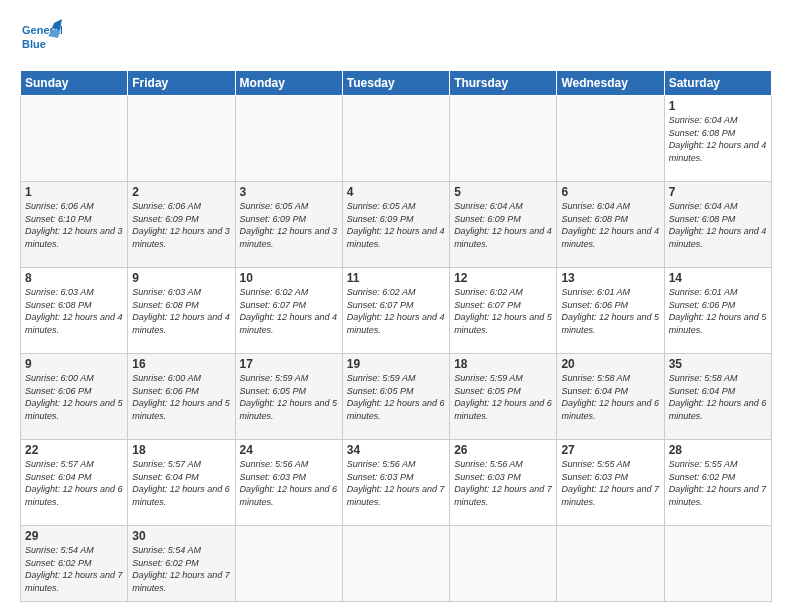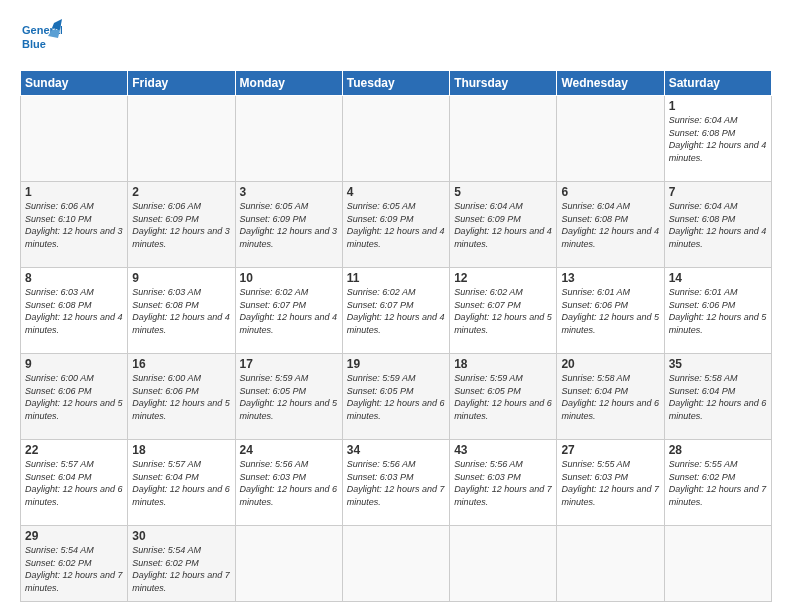--- a/index.html
+++ b/index.html
@@ -334,21 +334,21 @@
       </td>
           <td>
         <span class="day-number">34</span>
         <div class="day-info">
           <span>Sunrise: 5:56 AM</span><br>
           <span>Sunset: 6:03 PM</span><br>
           <span>Daylight: 12 hours and 7 minutes.</span>
         </div>
       </td>
           <td>
-        <span class="day-number">43</span>
+        <span class="day-number">26</span>
         <div class="day-info">
           <span>Sunrise: 5:56 AM</span><br>
           <span>Sunset: 6:03 PM</span><br>
           <span>Daylight: 12 hours and 7 minutes.</span>
         </div>
       </td>
           <td>
         <span class="day-number">27</span>
         <div class="day-info">
           <span>Sunrise: 5:55 AM</span><br>

